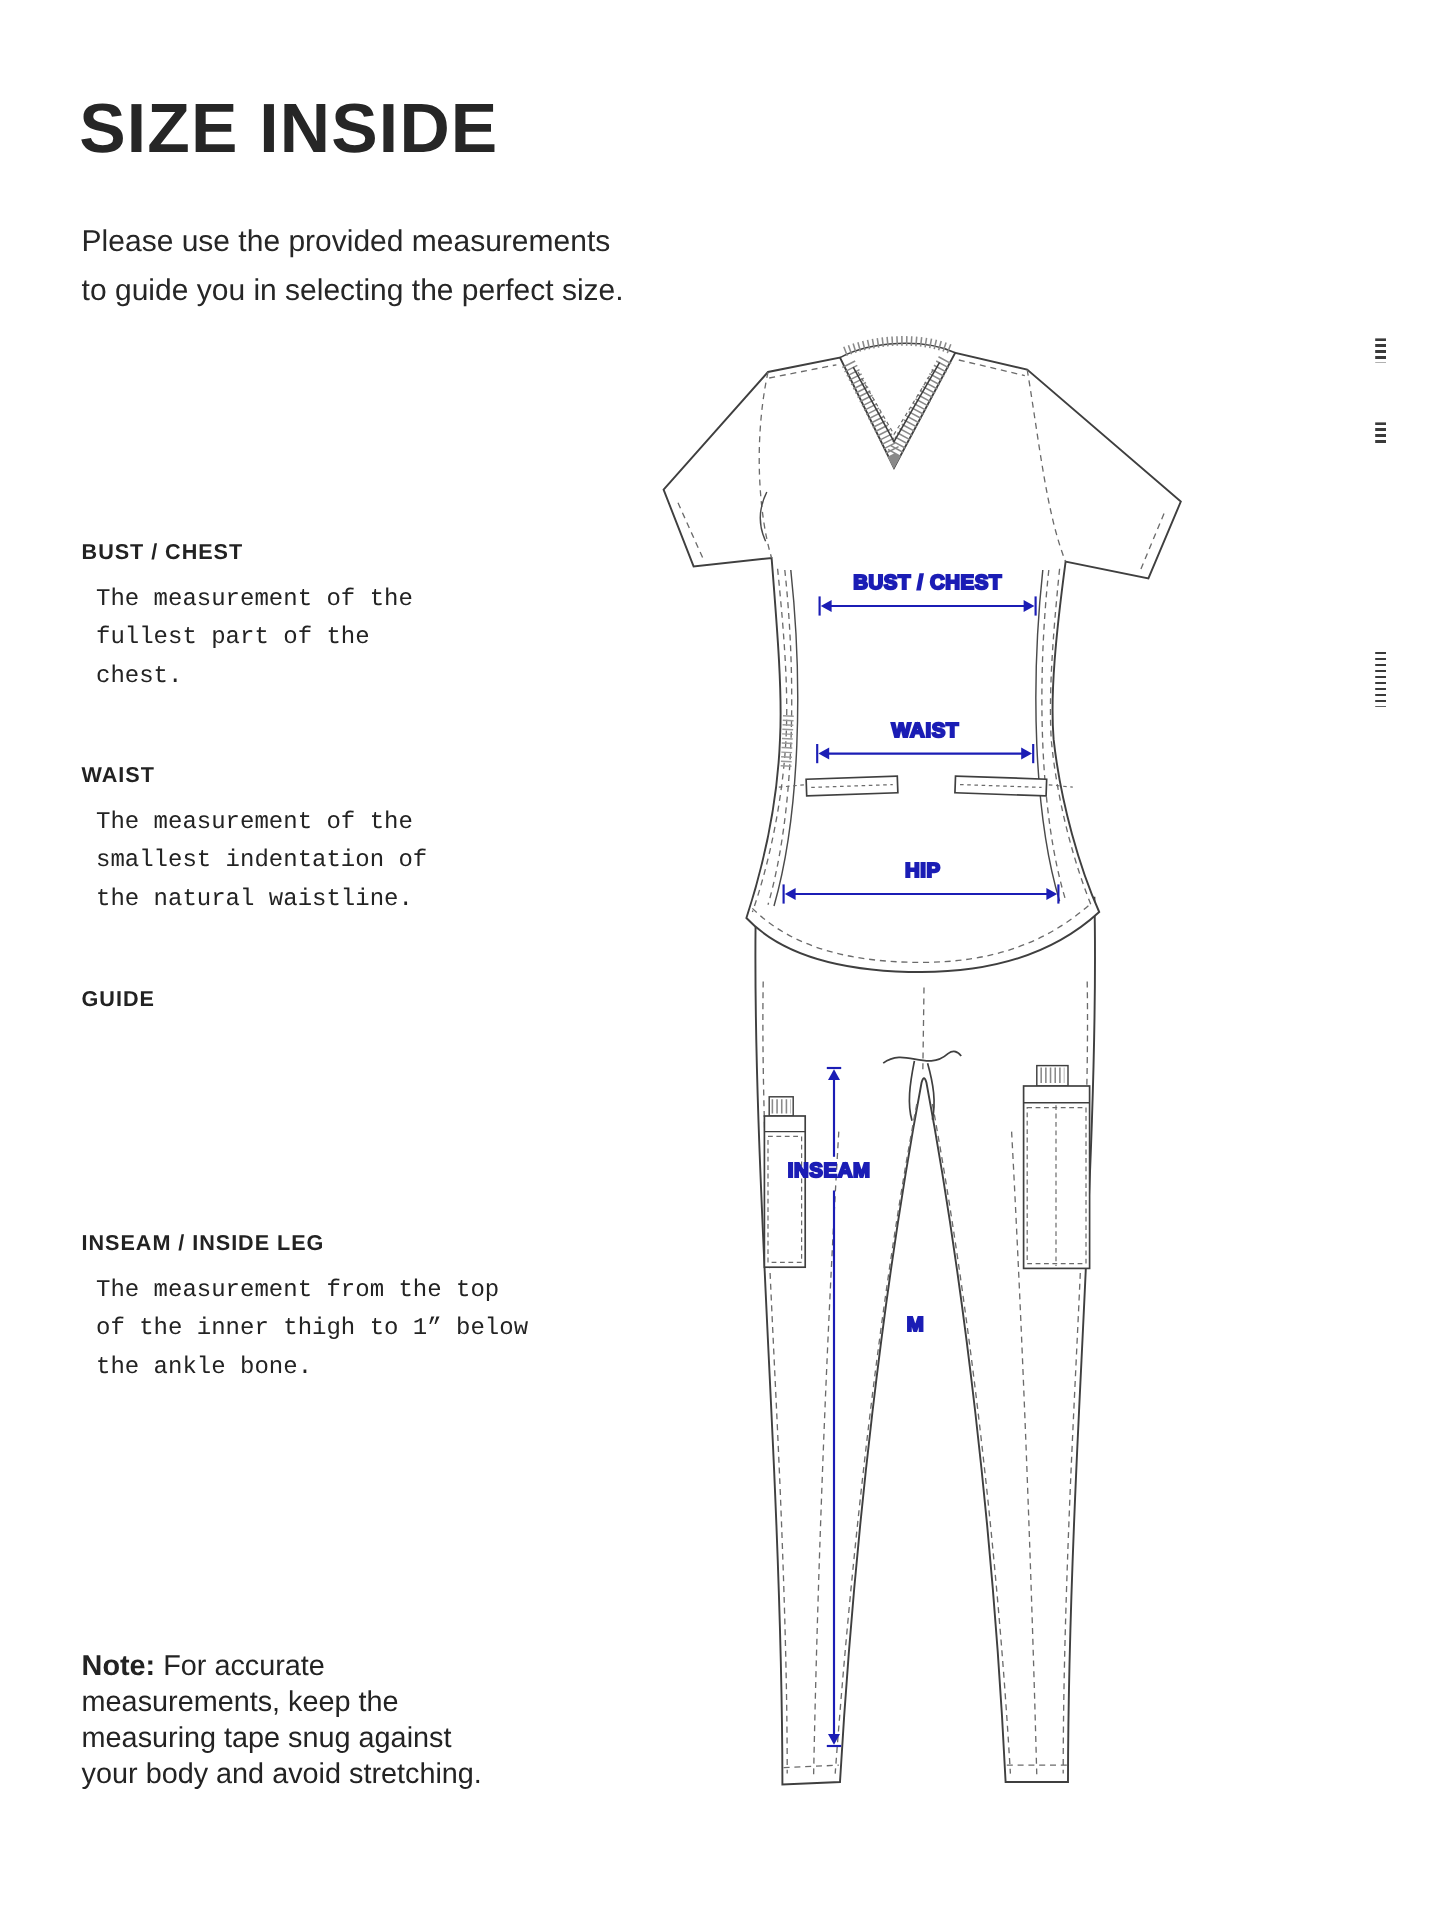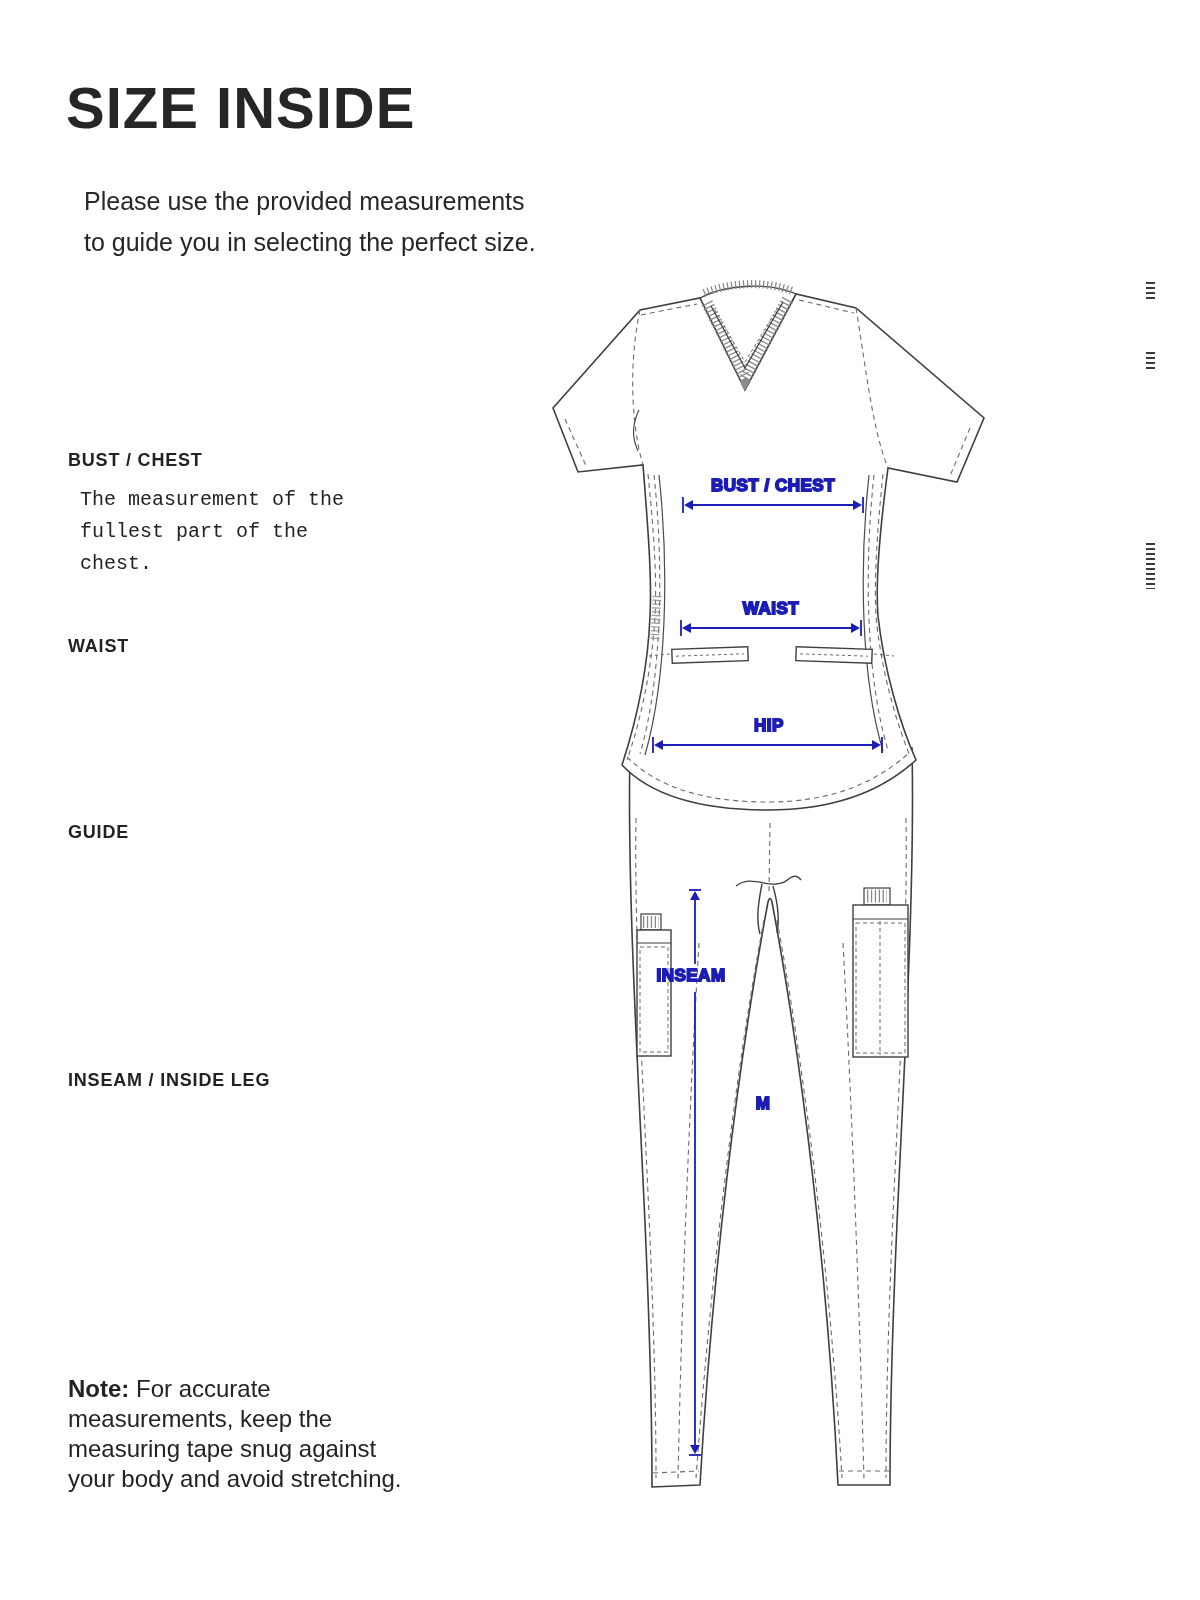--- a/index.html
+++ b/index.html
@@ -6,33 +6,33 @@
   body{
     width:1200px;height:1600px;background:#ffffff;
     font-family:"Liberation Sans", sans-serif;color:#232323;
     position:relative;overflow:hidden;
   }
   .abs{position:absolute;}
   .page-title{
     left:66px;top:74px;font-size:58px;font-weight:bold;letter-spacing:1px;color:#262626;
   }
   .intro{
-    left:84px;top:181px;width:460px;font-size:25px;line-height:41px;color:#262626;
+    left:68px;top:181px;width:460px;font-size:25px;line-height:41px;color:#262626;
   }
   .section{left:68px;}
   .section h3{
     margin:0 0 13px 0;font-size:18px;font-weight:bold;letter-spacing:.8px;color:#222;
   }
   .section p{
     margin:12px;font-size:20px;line-height:32px;color:#232323;font-family:Liberation Mono, monospace;
   }
   .sec-bust{top:450px;} .sec-bust p{width:300px;}
   .sec-waist{top:636px;} .sec-waist p{width:315px;}
   .sec-hips{top:822px;} .sec-hips p{width:385px;}
-  .sec-inseam{top:1070px;} .sec-inseam p{width:370px;}
+  .sec-inseam{top:1026px;} .sec-inseam p{width:370px;}
   .note{
     left:68px;top:1374px;width:355px;font-size:24px;line-height:30px;color:#232323;
   }
   .note b{font-weight:bold;}
   .diagram{left:540px;top:278px;width:460px;height:1235px;}
   .edge-art{
     left:1146px;width:9px;
     background:repeating-linear-gradient(180deg,#3a3a3a 0 2px,#ffffff 2px 5px);
   }
   .ea1{top:282px;height:20px;}
@@ -50,28 +50,30 @@
 
 <div class="abs intro">Please use the provided measurements to guide you in selecting the perfect size.</div>
 
 <div class="abs section sec-bust">
   <h3>BUST / CHEST</h3>
   <p>The measurement of the fullest part of the chest.</p>
 </div>
 
 <div class="abs section sec-waist">
   <h3>WAIST</h3>
+  <p>The measurement of the smallest indentation of the natural waistline.</p>
 </div>
 
 <div class="abs section sec-hips">
   <h3>GUIDE</h3>
 </div>
 
 <div class="abs section sec-inseam">
   <h3>INSEAM / INSIDE LEG</h3>
+  <p>The measurement from the top of the inner thigh to 1” below the ankle bone.</p>
 </div>
 
 <div class="abs note">
   <b>Note:</b><span> For accurate measurements, keep the measuring tape snug against your body and avoid stretching.</span>
 </div>
 
 <div class="abs edge-art ea1"></div>
 <div class="abs edge-art ea2"></div>
 <div class="abs edge-art ea3"></div>
 

